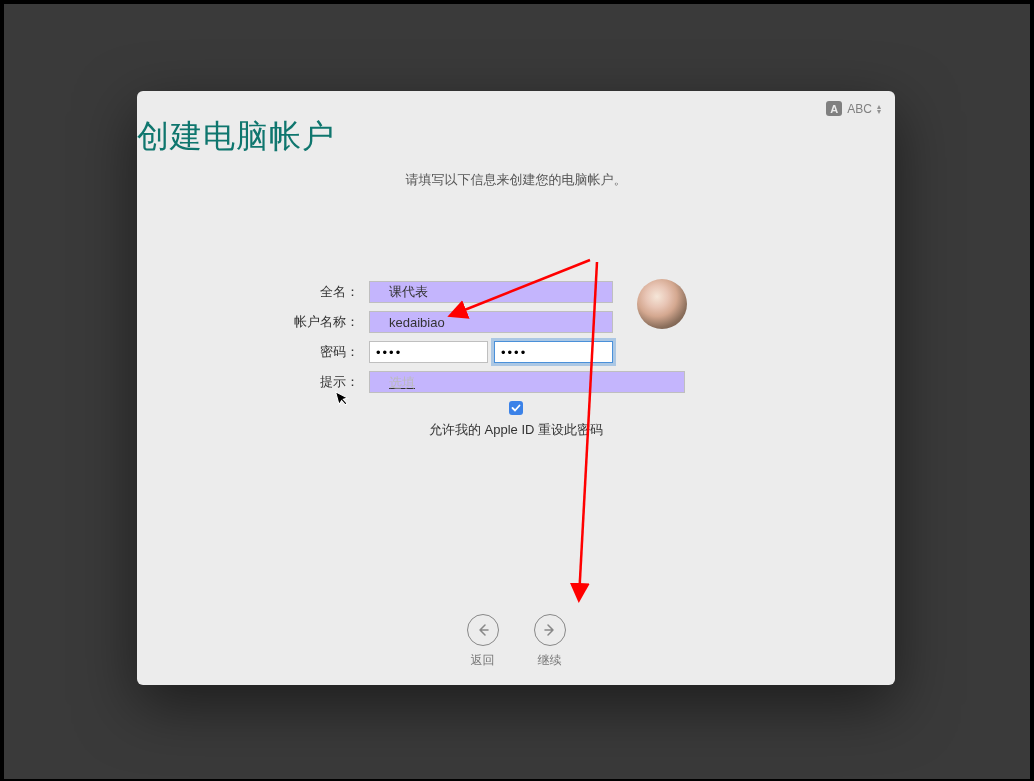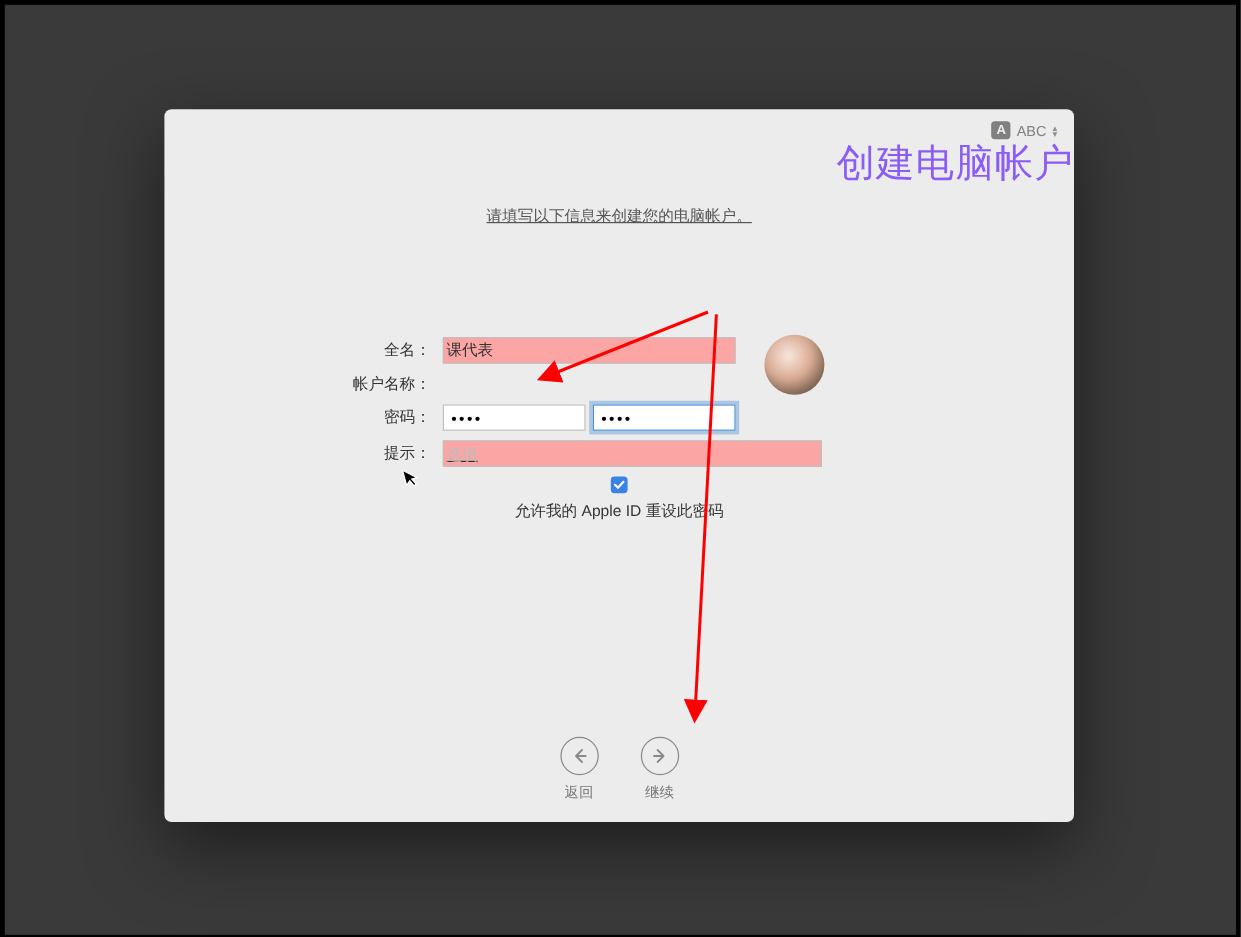--- a/index.html
+++ b/index.html
@@ -63,34 +63,33 @@
     
     .updown-icon {
       display: inline-flex;
       flex-direction: column;
       line-height: 5px;
       font-size: 8px;
       color: #909090;
     }
     
     .title {
-      text-align: right;
+      text-align: left;
       font-size: 32px;
       font-weight: 400;
-      color: #8b5cf6;
+      color: #0f766e;
       margin-top: 24px;
       letter-spacing: 1px;
     }
     
     .subtitle {
       text-align: center;
       font-size: 13px;
       color: #555;
       margin-top: 12px;
-      text-decoration: underline;
     }
     
     .form-area {
       position: absolute;
       top: 190px;
       left: 0;
       right: 0;
     }
     
     .form-row {
@@ -105,22 +104,22 @@
       text-align: right;
       font-size: 13px;
       color: #333;
       padding-right: 10px;
     }
     
     .text-input {
       width: 244px;
       height: 22px;
       border: 1px solid #bfbfbf;
-      background: #fca5a5;
-      padding: 0 2px;
+      background: #c4b5fd;
+      padding: 0 19px;
       font-size: 13px;
       color: #333;
       outline: none;
     }
     
     .text-input::placeholder {
       color: #bbb;
     }
     
     .pwd-row {
@@ -263,20 +262,21 @@
   <div class="form-area">
 
     <div class="form-row">
       <label class="form-label">全名：</label>
       <input type="text" class="text-input" value="课代表" style="">
       <div class="avatar"></div>
     </div>
 
     <div class="form-row">
       <label class="form-label">帐户名称：</label>
+      <input type="text" class="text-input" value="kedaibiao" style="">
     </div>
 
     <div class="form-row">
       <label class="form-label">密码：</label>
       <div class="pwd-row">
         <input type="text" class="pwd-input" value="••••" style="">
         <input type="text" class="pwd-input focused" value="••••" style="">
       </div>
     </div>
 

